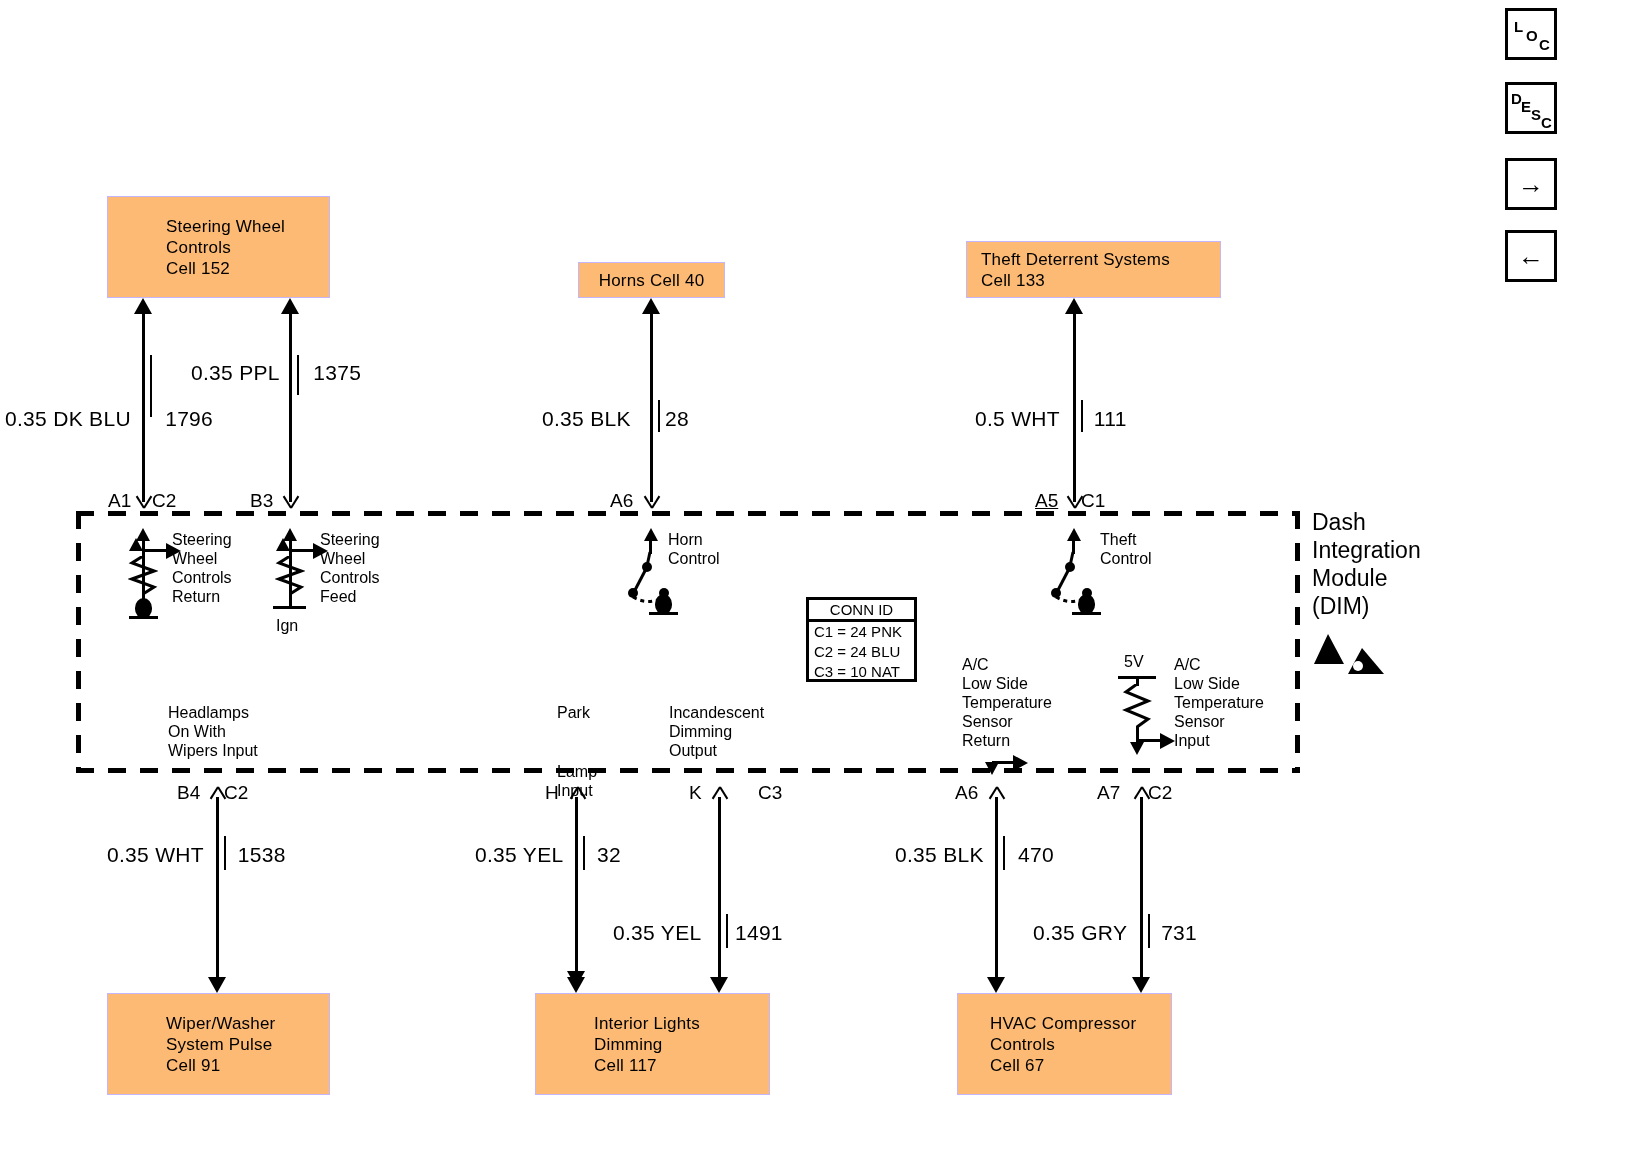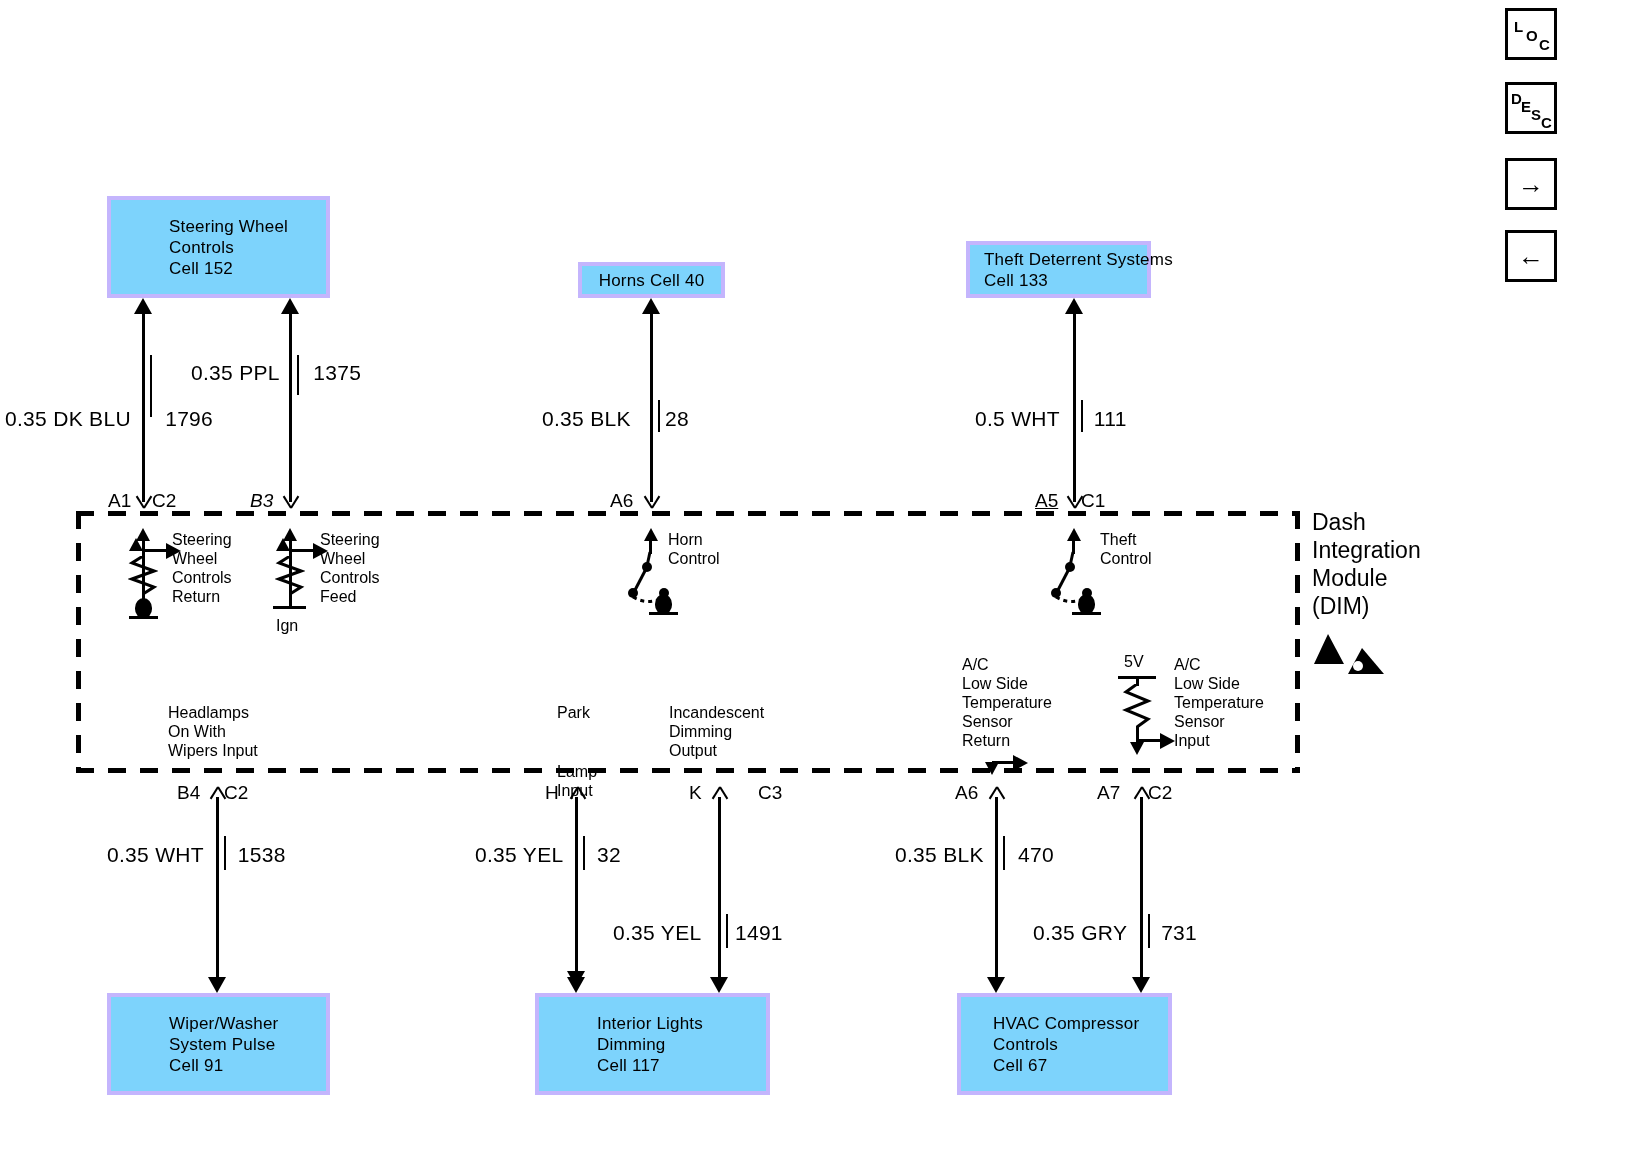--- a/index.html
+++ b/index.html
@@ -3,21 +3,21 @@
 <meta charset="utf-8">
 <style>
   html,body{margin:0;padding:0;background:#fff;}
   body{font-family:"Liberation Sans", sans-serif;color:#000;}
   #page{position:relative;width:1642px;height:1168px;background:#fff;overflow:hidden;}
 
   .abs{position:absolute;}
 
   
   .box{
-    position:absolute;border:4px solid #c4b5fd;background:#7dd3fc;
+    position:absolute;border:1px solid #c4b5fd;background:#fdba74;
     box-sizing:border-box;
   }
   .box .txt{
     position:absolute;left:0;right:0;top:0;bottom:0;
     display:flex;flex-direction:column;justify-content:center;
     align-items:flex-start;padding-left:58px;
   }
   .box.center .txt{align-items:center;padding-left:0;}
   .box .line{font-size:17px;line-height:21px;letter-spacing:.2px;white-space:nowrap;}
 
@@ -79,21 +79,21 @@
       <div class="line">Cell 152</div>
     </div>
   </div>
 
   <div class="box center" style="left:578px;top:262px;width:147px;height:36px;">
     <div class="txt">
       <div class="line">Horns Cell 40</div>
     </div>
   </div>
 
-  <div class="box" style="left:966px;top:241px;width:185px;height:57px;text-decoration:underline;">
+  <div class="box" style="left:966px;top:241px;width:255px;height:57px;text-decoration:underline;">
     <div class="txt" style="padding-left:14px;">
       <div class="line">Theft Deterrent Systems</div>
       <div class="line">Cell 133</div>
     </div>
   </div>
 
   <div class="box" style="left:107px;top:993px;width:223px;height:102px;">
     <div class="txt">
       <div class="line">Wiper/Washer</div>
       <div class="line">System Pulse</div>
@@ -174,21 +174,21 @@
       <i class="l"></i>
       <i class="r"></i>
     </div>
   <div class="lbl" style="left:108px;top:489px;">A1</div>
   <div class="lbl" style="left:152px;top:489px;">C2</div>
 
   <div class="term" style="left:280px;top:494px;">
       <i class="l"></i>
       <i class="r"></i>
     </div>
-  <div class="lbl" style="left:250px;top:489px;font-style:italic;">B3</div>
+  <div class="lbl" style="left:250px;top:489px;">B3</div>
 
   <div class="term" style="left:641px;top:494px;">
       <i class="l"></i>
       <i class="r"></i>
     </div>
   <div class="lbl" style="left:610px;top:489px;">A6</div>
 
   <div class="term" style="left:1064px;top:494px;">
       <i class="l"></i>
       <i class="r"></i>
@@ -262,20 +262,26 @@
     <path d="M17 49 Q32 58 48 49" fill="none" stroke="#000" stroke-width="3" stroke-dasharray="4 4"></path>
     <line x1="48" y1="45" x2="48" y2="55" stroke="#000" stroke-width="3"></line>
   </svg>
   <div class="gnd" style="left:1078px;top:594px;"></div>
   <div class="gndbar" style="left:1072px;top:612px;width:29px;"></div>
   <div class="abs" style="left:1100px;top:530px;">
     <div class="lbl sm" style="position:relative;">Theft</div>
     <div class="lbl sm" style="position:relative;">Control</div>
   </div>
 
+  <div class="abs" style="left:806px;top:597px;width:111px;height:85px;border:3px solid #000;box-sizing:border-box;background:#fff;">
+    <div style="text-align:center;font-size:15px;line-height:19px;border-bottom:3px solid #000;">CONN ID</div>
+    <div style="font-size:15px;line-height:20px;padding-left:5px;">C1 = 24 PNK</div>
+    <div style="font-size:15px;line-height:20px;padding-left:5px;">C2 = 24 BLU</div>
+    <div style="font-size:15px;line-height:20px;padding-left:5px;">C3 = 10 NAT</div>
+  </div>
 
   <div class="abs" style="left:168px;top:703px;">
     <div class="lbl sm" style="position:relative;">Headlamps</div>
     <div class="lbl sm" style="position:relative;">On With</div>
     <div class="lbl sm" style="position:relative;">Wipers Input</div>
   </div>
 
   <div class="abs" style="left:557px;top:703px;">
     <div class="lbl sm" style="position:relative;">Park</div>
     <div class="lbl sm" style="position:relative;margin-top:40px;">Lamp</div>

